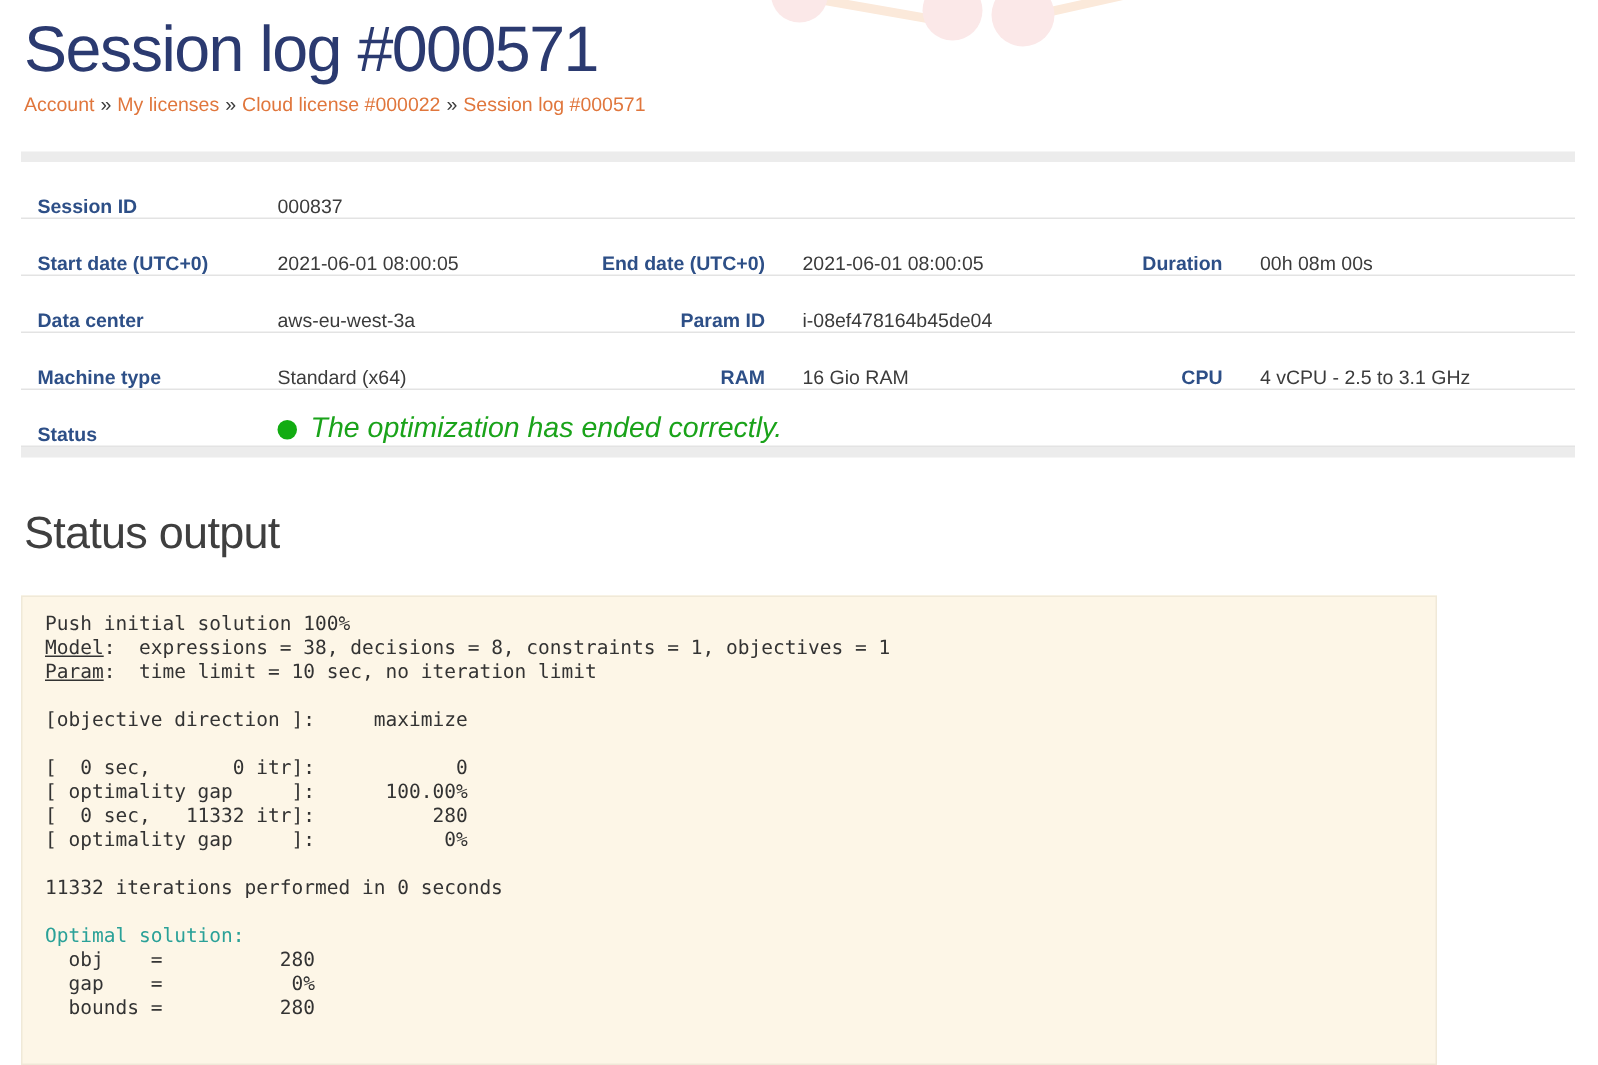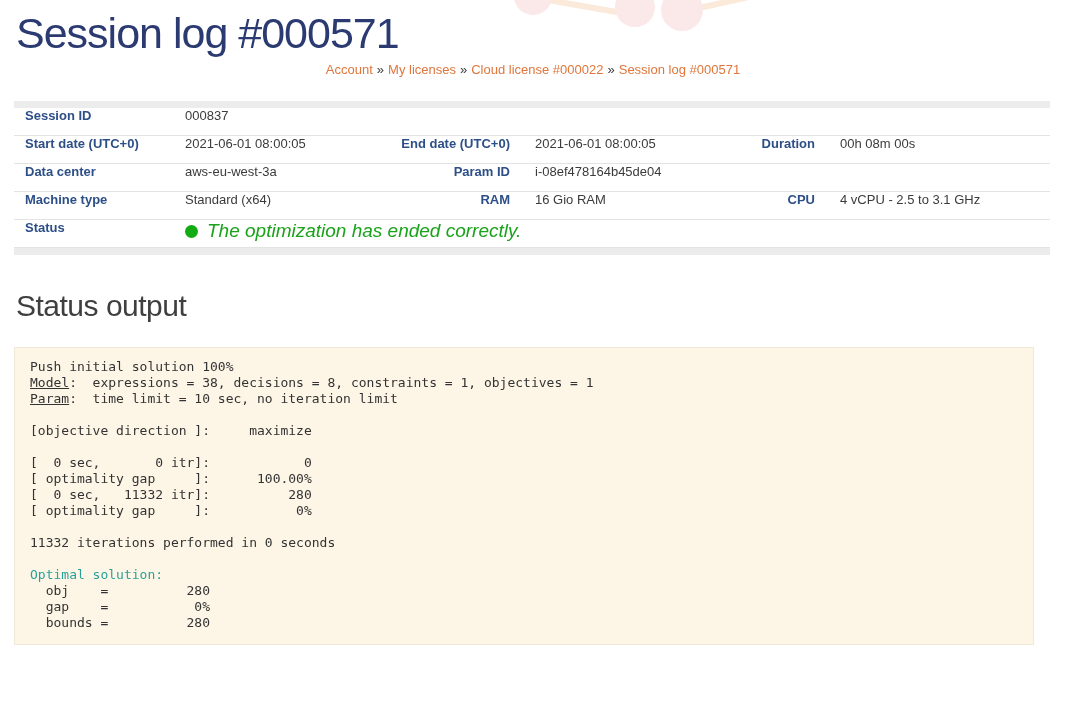--- a/index.html
+++ b/index.html
@@ -7,51 +7,51 @@
               font-family:"Liberation Sans", sans-serif; position:relative; }
 
   
   .decor { position:absolute; top:0; left:0; width:1065px; height:60px; pointer-events:none; }
 
   .page { position:relative; padding:6px 15px 0 16px; }
 
   h1.title { font-size:43px; font-weight:300; letter-spacing:-1px; color:#2b3a70;
              line-height:50px; margin-top:2px; }
 
-  .breadcrumb { font-size:13px; color:#3c3c3c; margin-top:4px;text-align:center; }
+  .breadcrumb { font-size:13px; color:#3c3c3c; margin-top:4px; }
   .breadcrumb a { color:#e0763c; text-decoration:none; cursor:pointer; }
   .breadcrumb .sep { color:#3c3c3c; margin:0 4px; }
 
   
   .session-table { margin-top:24px; width:1036px; margin-left:-2px; }
   .band { height:7px; background:#ececec; }
-  .trow { display:flex; align-items:flex-start; height:28px; padding-left:11px;
+  .trow { display:flex; align-items:flex-end; height:38px; padding-left:11px;
           border-bottom:1px solid #e3e3e3; font-size:13px; }
   .trow:last-of-type { border-bottom:none; }
   .lbl { font-weight:bold; color:#2d4f87; }
   .val { color:#3b3b3b; }
   .c-l1 { flex:0 0 160px; }
   .c-v1 { flex:0 0 165px; }
   .c-v1.wide { flex:1; }
   .c-l2 { flex:0 0 160px; text-align:right; }
   .c-v2 { flex:0 0 210px; padding-left:25px; }
   .c-l3 { flex:0 0 95px; text-align:right; }
   .c-v3 { flex:1; padding-left:25px; }
 
   .status-wrap { display:flex; align-items:center; }
   .status-dot { display:inline-block; width:13px; height:13px; border-radius:50%;
                 background:#12ac12; margin-right:9px; }
   .status-text { color:#1aa31a; font-style:italic; font-size:19px; }
 
   h2.console-heading { font-size:30px; font-weight:300; letter-spacing:-0.5px;
                        color:#3f3f3f; margin-top:34px; }
 
-  .console-box { margin-top:24px; width:1020px; margin-left:-2px;
+  .console-box { margin-top:24px; width:944px; margin-left:-2px;
                  background:#fdf6e7; border:1px solid #f0e9d8;
-                 padding:11px 15px 13px 15px;
+                 padding:11px 15px 28px 15px;
                  font-family:"DejaVu Sans Mono","Liberation Mono",monospace;
                  font-size:13px; line-height:16px; color:#333333;
                  white-space:pre; }
   .console-box .u { text-decoration:underline; }
   .console-box .teal { color:#2aa198; }
 </style>
 </head>
 <body>
 
 <svg class="decor" viewBox="0 0 1065 60" xmlns="http://www.w3.org/2000/svg">

